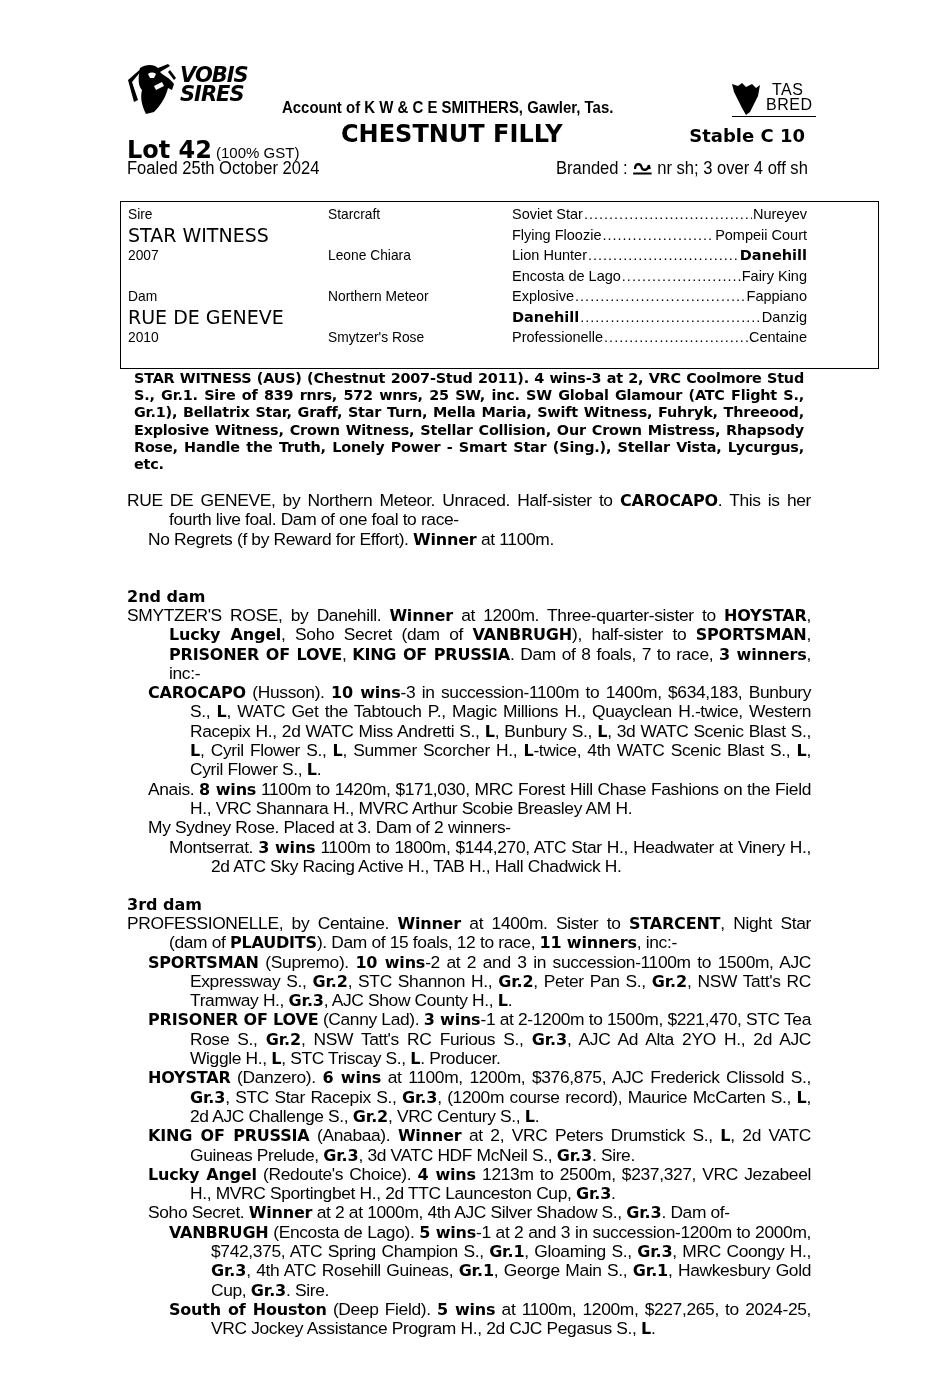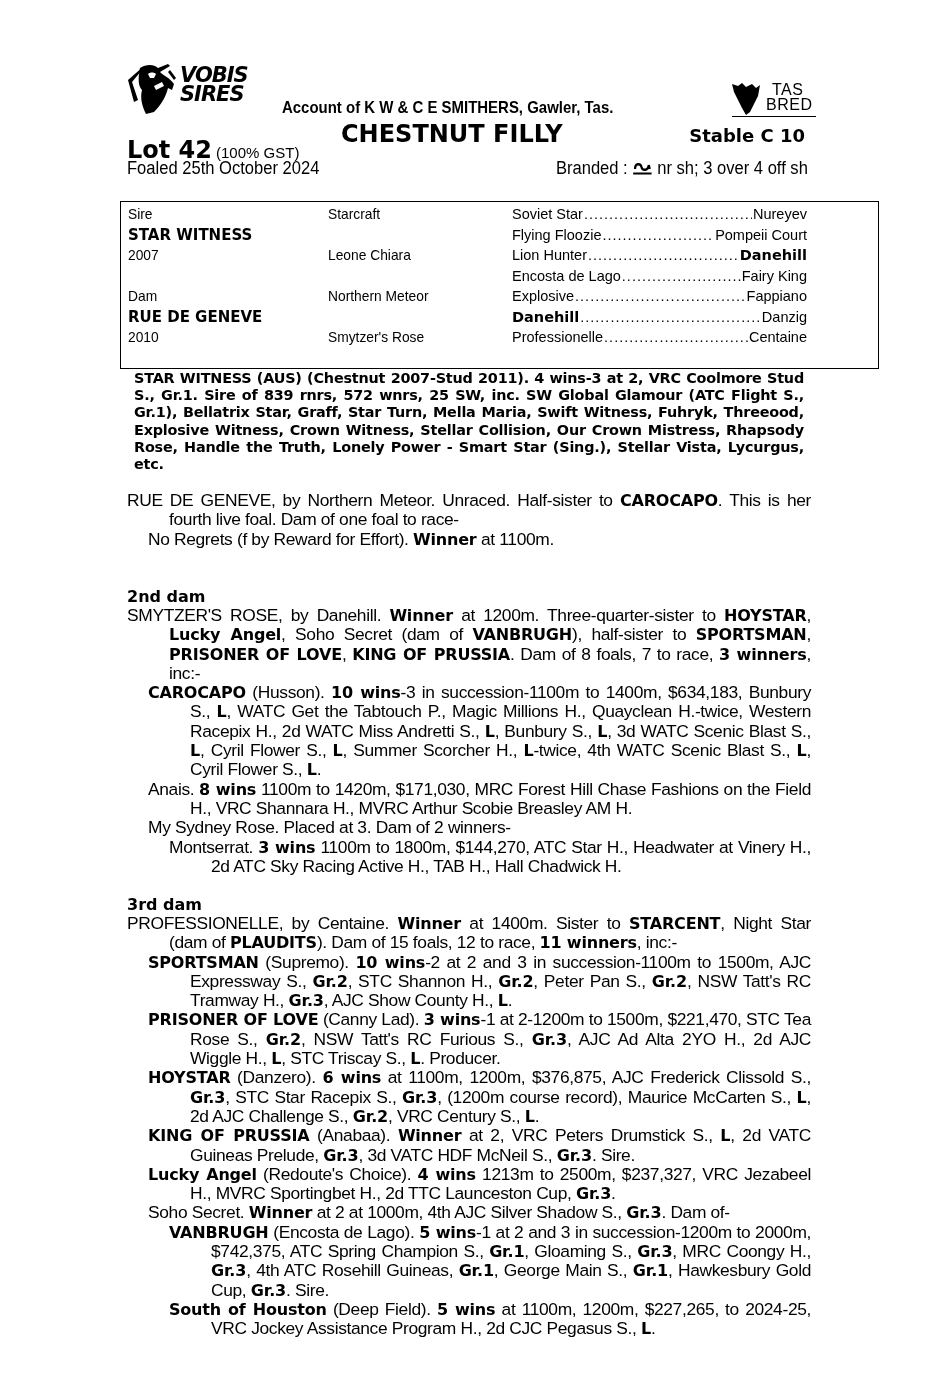--- a/index.html
+++ b/index.html
@@ -25,21 +25,21 @@
   .foaled { position: absolute; left: 127px; top: 158px; font-size: 18px; transform: scaleX(0.92); transform-origin: left top; white-space: nowrap; }
   .branded { position: absolute; right: 130px; top: 158px; font-size: 18px; white-space: nowrap; transform: scaleX(0.92); transform-origin: right top; }
   .brand-mark { display: inline-block; width: 22px; height: 16px; vertical-align: -1px; }
 
   
   .pedigree { position: absolute; left: 120px; top: 191px; width: 759px; height: 168px; border: 1.5px solid #000; box-sizing: border-box; margin-top: 10px; }
   .ped-col1 { position: absolute; left: 7px; top: 2px; width: 190px; }
   .ped-col2 { position: absolute; left: 207px; top: 2px; width: 175px; }
   .ped-col3 { position: absolute; left: 391px; top: 2px; width: 295px; }
   .ped-cell { height: 20.5px; line-height: 20.5px; font-size: 15px; white-space: nowrap; transform: scaleX(0.92); transform-origin: left center; }
-  .ped-cell.big { font-family: "DejaVu Sans", sans-serif; font-weight: bold; font-size: 15px; transform: none; }
+  .ped-cell.big { font-family: "DejaVu Sans", sans-serif; font-weight: normal; font-size: 19px; transform: none; }
   .ped-row { height: 20.5px; line-height: 20.5px; font-size: 14.5px; display: flex; align-items: baseline; white-space: nowrap; }
   .ped-row .a, .ped-row .b { flex: 0 0 auto; }
   .ped-row .dots { flex: 1 1 auto; overflow: hidden; margin: 0 1px; letter-spacing: 1px; color: #000; }
   .ped-row .dots::before { content: "........................................................................................"; }
   .bold { font-family: "DejaVu Sans", sans-serif; font-weight: bold; }
 
   
   .sire-summary { position: absolute; left: 134px; top: 370px; width: 670px; font-family: "DejaVu Sans", sans-serif; font-weight: bold; font-size: 14.4px; line-height: 17.2px; text-align: justify; letter-spacing: -0.2px; }
 
   

